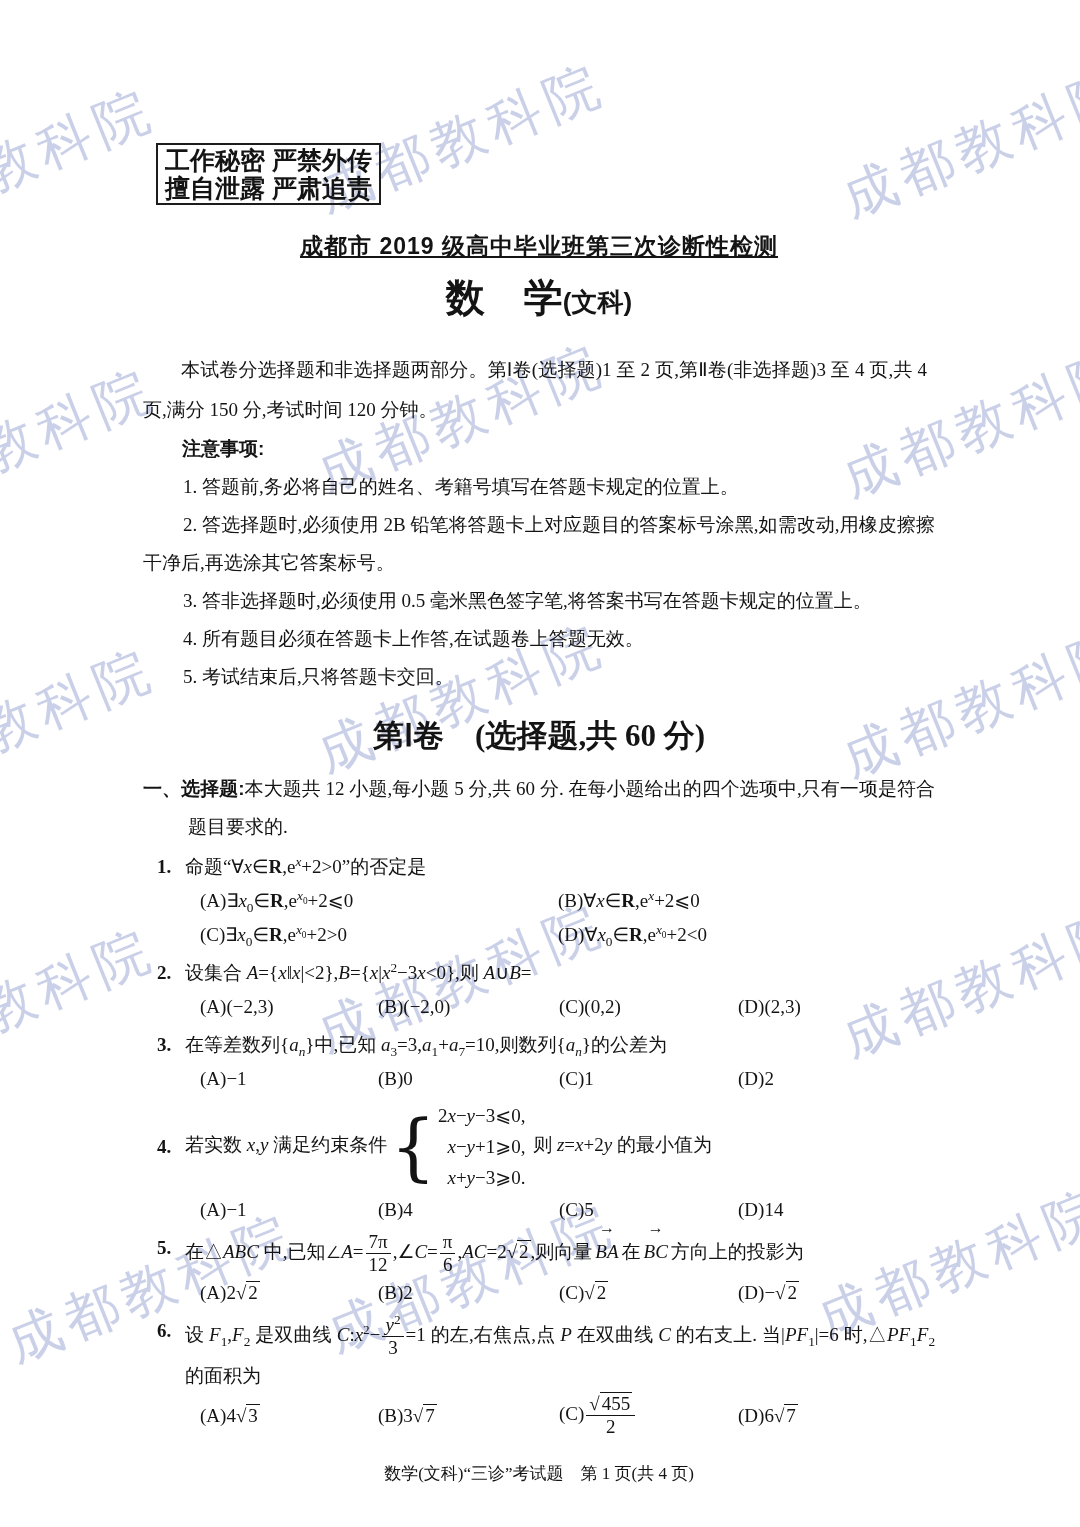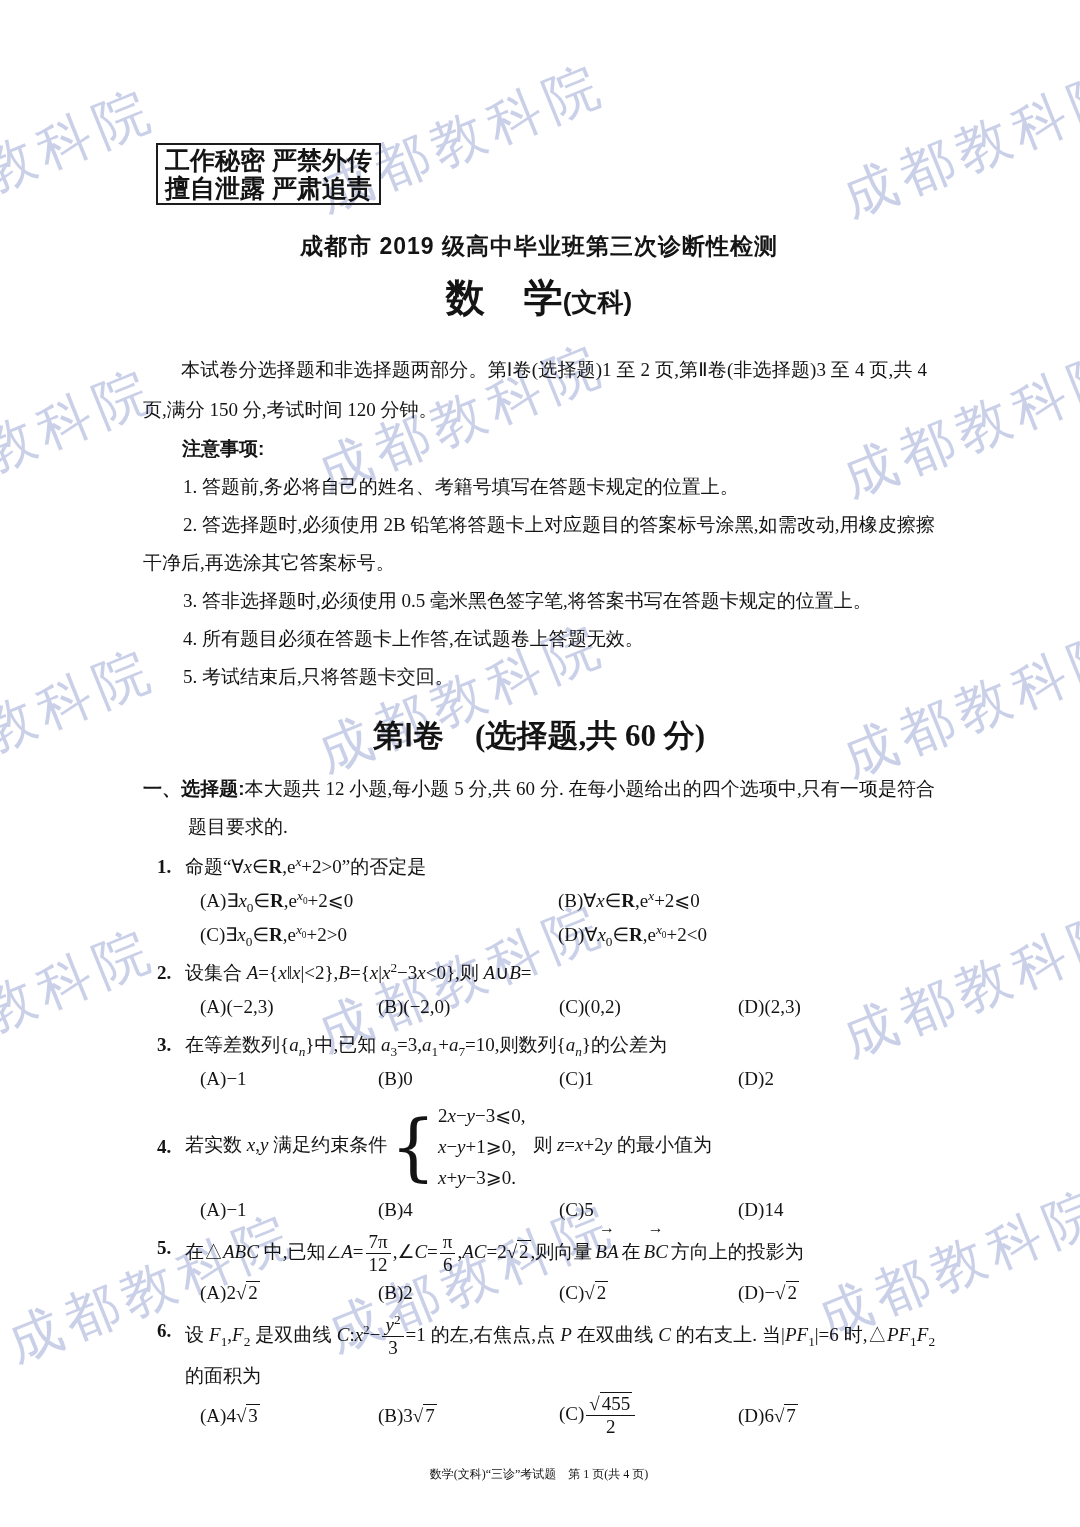--- a/index.html
+++ b/index.html
@@ -6,21 +6,21 @@
   .page{position:relative;width:1080px;height:1527px;background:#fff;overflow:hidden;
         font-family:"Liberation Serif",serif;color:#141414;}
   .wm-layer{position:absolute;inset:0;z-index:0;pointer-events:none;}
   .wm{position:absolute;white-space:nowrap;font-size:54px;letter-spacing:7px;
       color:rgba(128,143,199,0.42);transform:rotate(-22deg);transform-origin:left center;
       font-family:"Liberation Serif",serif;}
   .content{position:relative;z-index:1;padding:143px 145px 0 143px;}
   .secrecy-box{display:inline-block;border:2px solid #1c1c1c;padding:1px 7px;margin-left:13px;
       font-family:"Liberation Sans",sans-serif;font-weight:700;font-size:25px;line-height:28px;}
   .title{text-align:center;font-size:23px;font-weight:700;margin:26px 0 0 0;
-      font-family:"Liberation Sans",sans-serif;letter-spacing:1px;}
+      font-family:"Liberation Sans",sans-serif;letter-spacing:1px;text-decoration:underline;}
   .subject{text-align:center;margin-top:12px;line-height:48px;}
   .subject-main{font-size:39px;font-weight:700;font-family:"Liberation Sans",sans-serif;}
   .subject-note{font-size:26px;font-weight:700;font-family:"Liberation Sans",sans-serif;}
   .intro{font-size:19px;line-height:40px;text-indent:38px;margin:20px 8px 0 0;text-align:justify;}
   .notes-heading{font-family:"Liberation Sans",sans-serif;font-weight:700;font-size:19px;
       line-height:38px;margin-left:39px;}
   .note-item{font-size:19px;line-height:38px;text-indent:40px;text-align:justify;}
   .section-title{text-align:center;font-size:31px;font-weight:700;margin:22px 0 0 0;line-height:36px;}
   .instructions{font-size:19px;line-height:38px;margin:16px 0 0 0;padding-left:45px;text-indent:-45px;text-align:justify;}
   .instr-label{font-weight:700;font-family:"Liberation Sans",sans-serif;}
@@ -40,22 +40,22 @@
   .fn{display:block;border-bottom:1.5px solid #141414;padding:0 3px;}
   .fd{display:block;}
   .sqrt{white-space:nowrap;}
   .sqrt .r{border-top:1.5px solid #141414;padding:0 2px;}
   .vec{position:relative;display:inline-block;margin:0 3px;}
   .vec::after{content:"→";position:absolute;left:50%;transform:translateX(-50%);
       top:-15px;font-size:16px;font-style:normal;line-height:1;}
   .cases{display:inline-flex;align-items:center;vertical-align:middle;margin:0 3px;}
   .cbrace{font-size:72px;line-height:0;font-weight:400;margin-right:2px;
       font-family:"DejaVu Serif",serif;}
-  .cases-col{display:inline-flex;flex-direction:column;line-height:31px;text-align:left;}
-  .footer{text-align:center;font-size:12px;margin-top:24px;line-height:24px;}
+  .cases-col{display:inline-flex;flex-direction:column;line-height:31px;text-align:right;}
+  .footer{text-align:center;font-size:17px;margin-top:24px;line-height:24px;}
 </style>
 </head>
 <body>
 
 <div class="page">
   <div class="wm-layer" id="wm-layer">
       <div class="wm" style="left: -130px; top: 185px;">成都教科院</div>
       <div class="wm" style="left: 320px; top: 160px;">成都教科院</div>
       <div class="wm" style="left: 845px; top: 165px;">成都教科院</div>
       <div class="wm" style="left: -130px; top: 465px;">成都教科院</div>

